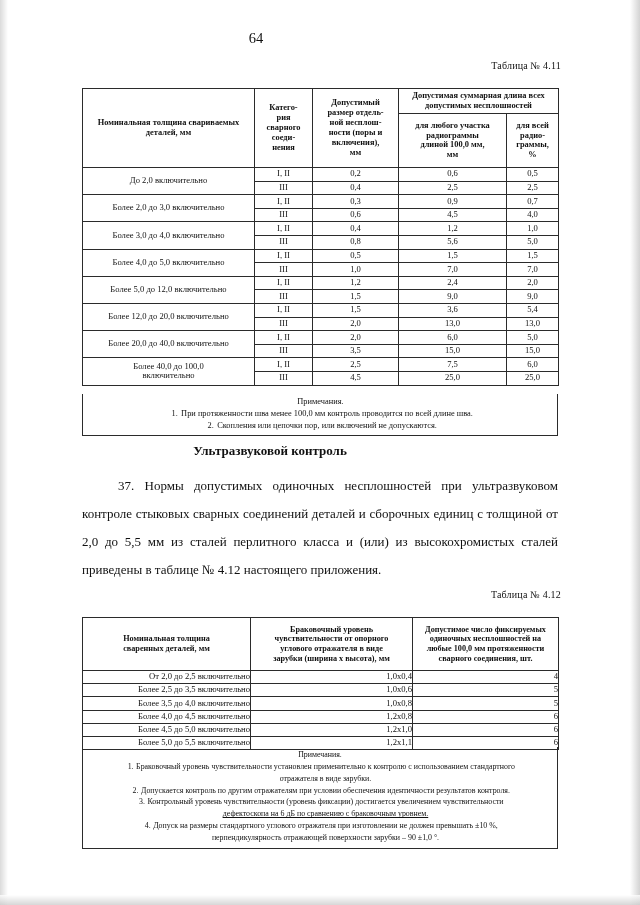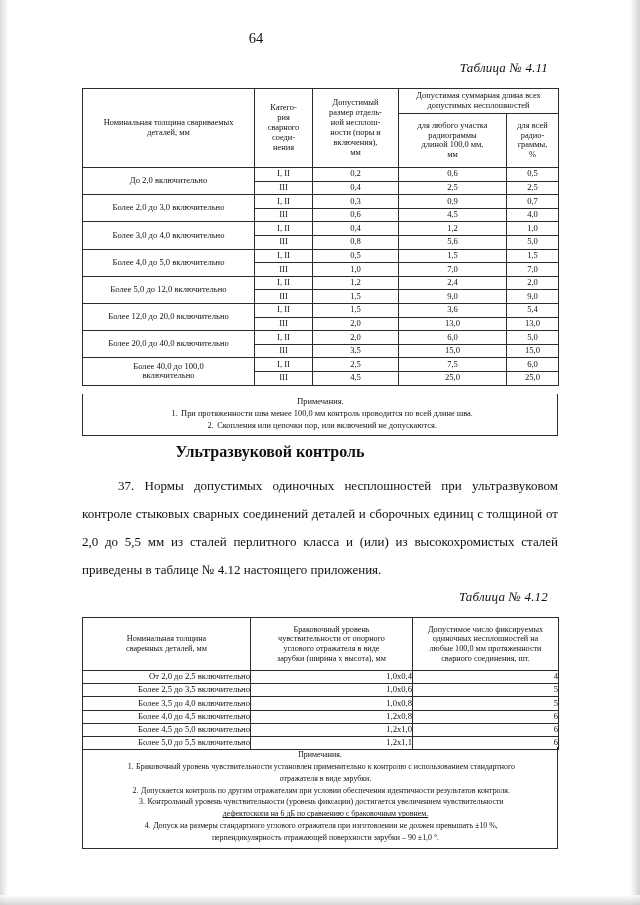--- a/index.html
+++ b/index.html
@@ -42,43 +42,42 @@
     position: absolute;
     top: 30px;
     left: 0;
     width: 512px;
     text-align: center;
     font-size: 14.5px;
   }
 
   .table-caption {
     position: absolute;
-    right: 92px;
-    font-size: 13px;
+    right: 79px;
+    font-size: 10px;
     letter-spacing: .2px;
-    font-style: italic;
   }
   #caption-411 { top: 60px; }
   #caption-412 { top: 589px; }
 
   table.doc-table {
     border-collapse: collapse;
     table-layout: fixed;
     font-size: 8.2px;
     line-height: 1.12;
   }
   table.doc-table td, table.doc-table th {
     border: 1px solid #2b2b2b;
     padding: 0;
     vertical-align: middle;
     text-align: center;
     color: #111;
   }
   table.doc-table th {
-    font-weight: normal;
+    font-weight: bold;
     padding: 2px 6px;
     line-height: 1.18;
   }
 
   
   #table-411 {
     position: absolute;
     left: 82px;
     top: 88px;
     width: 476px;
@@ -112,21 +111,21 @@
   .notes-box .note-num { display: inline-block; width: 13px; }
 
   
   .section-heading {
     position: absolute;
     top: 443px;
     left: 0;
     width: 540px;
     text-align: center;
     font-weight: bold;
-    font-size: 16px;
+    font-size: 13px;
   }
   .body-paragraph {
     position: absolute;
     left: 82px;
     top: 472px;
     width: 476px;
     font-size: 13px;
     line-height: 28px;
     text-align: justify;
     text-indent: 36px;

